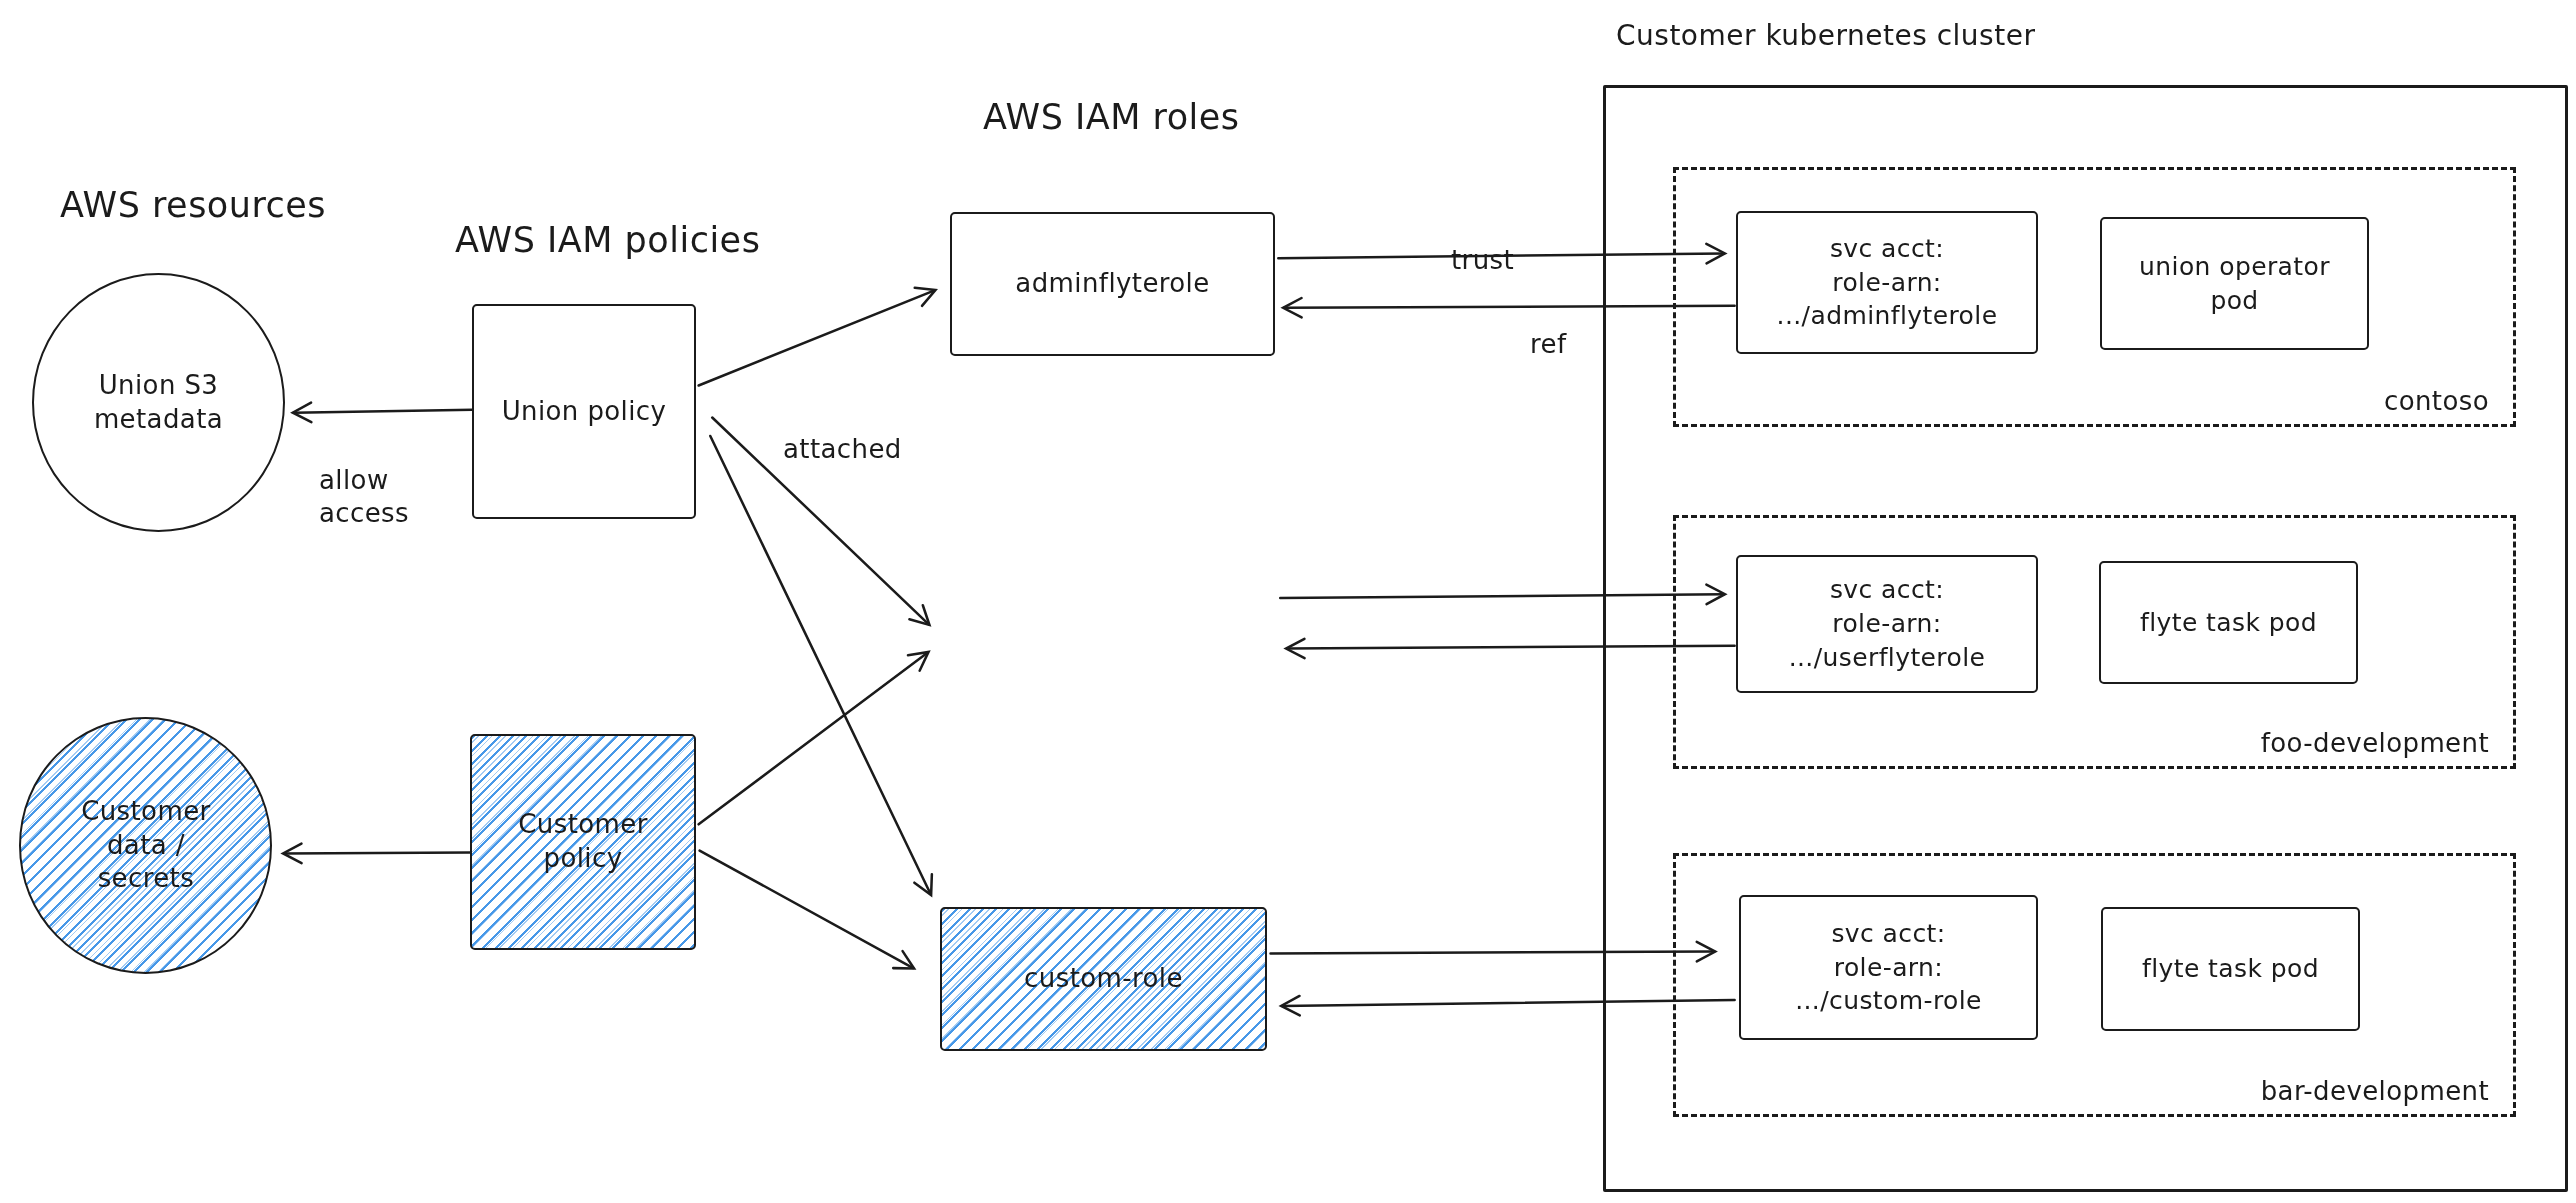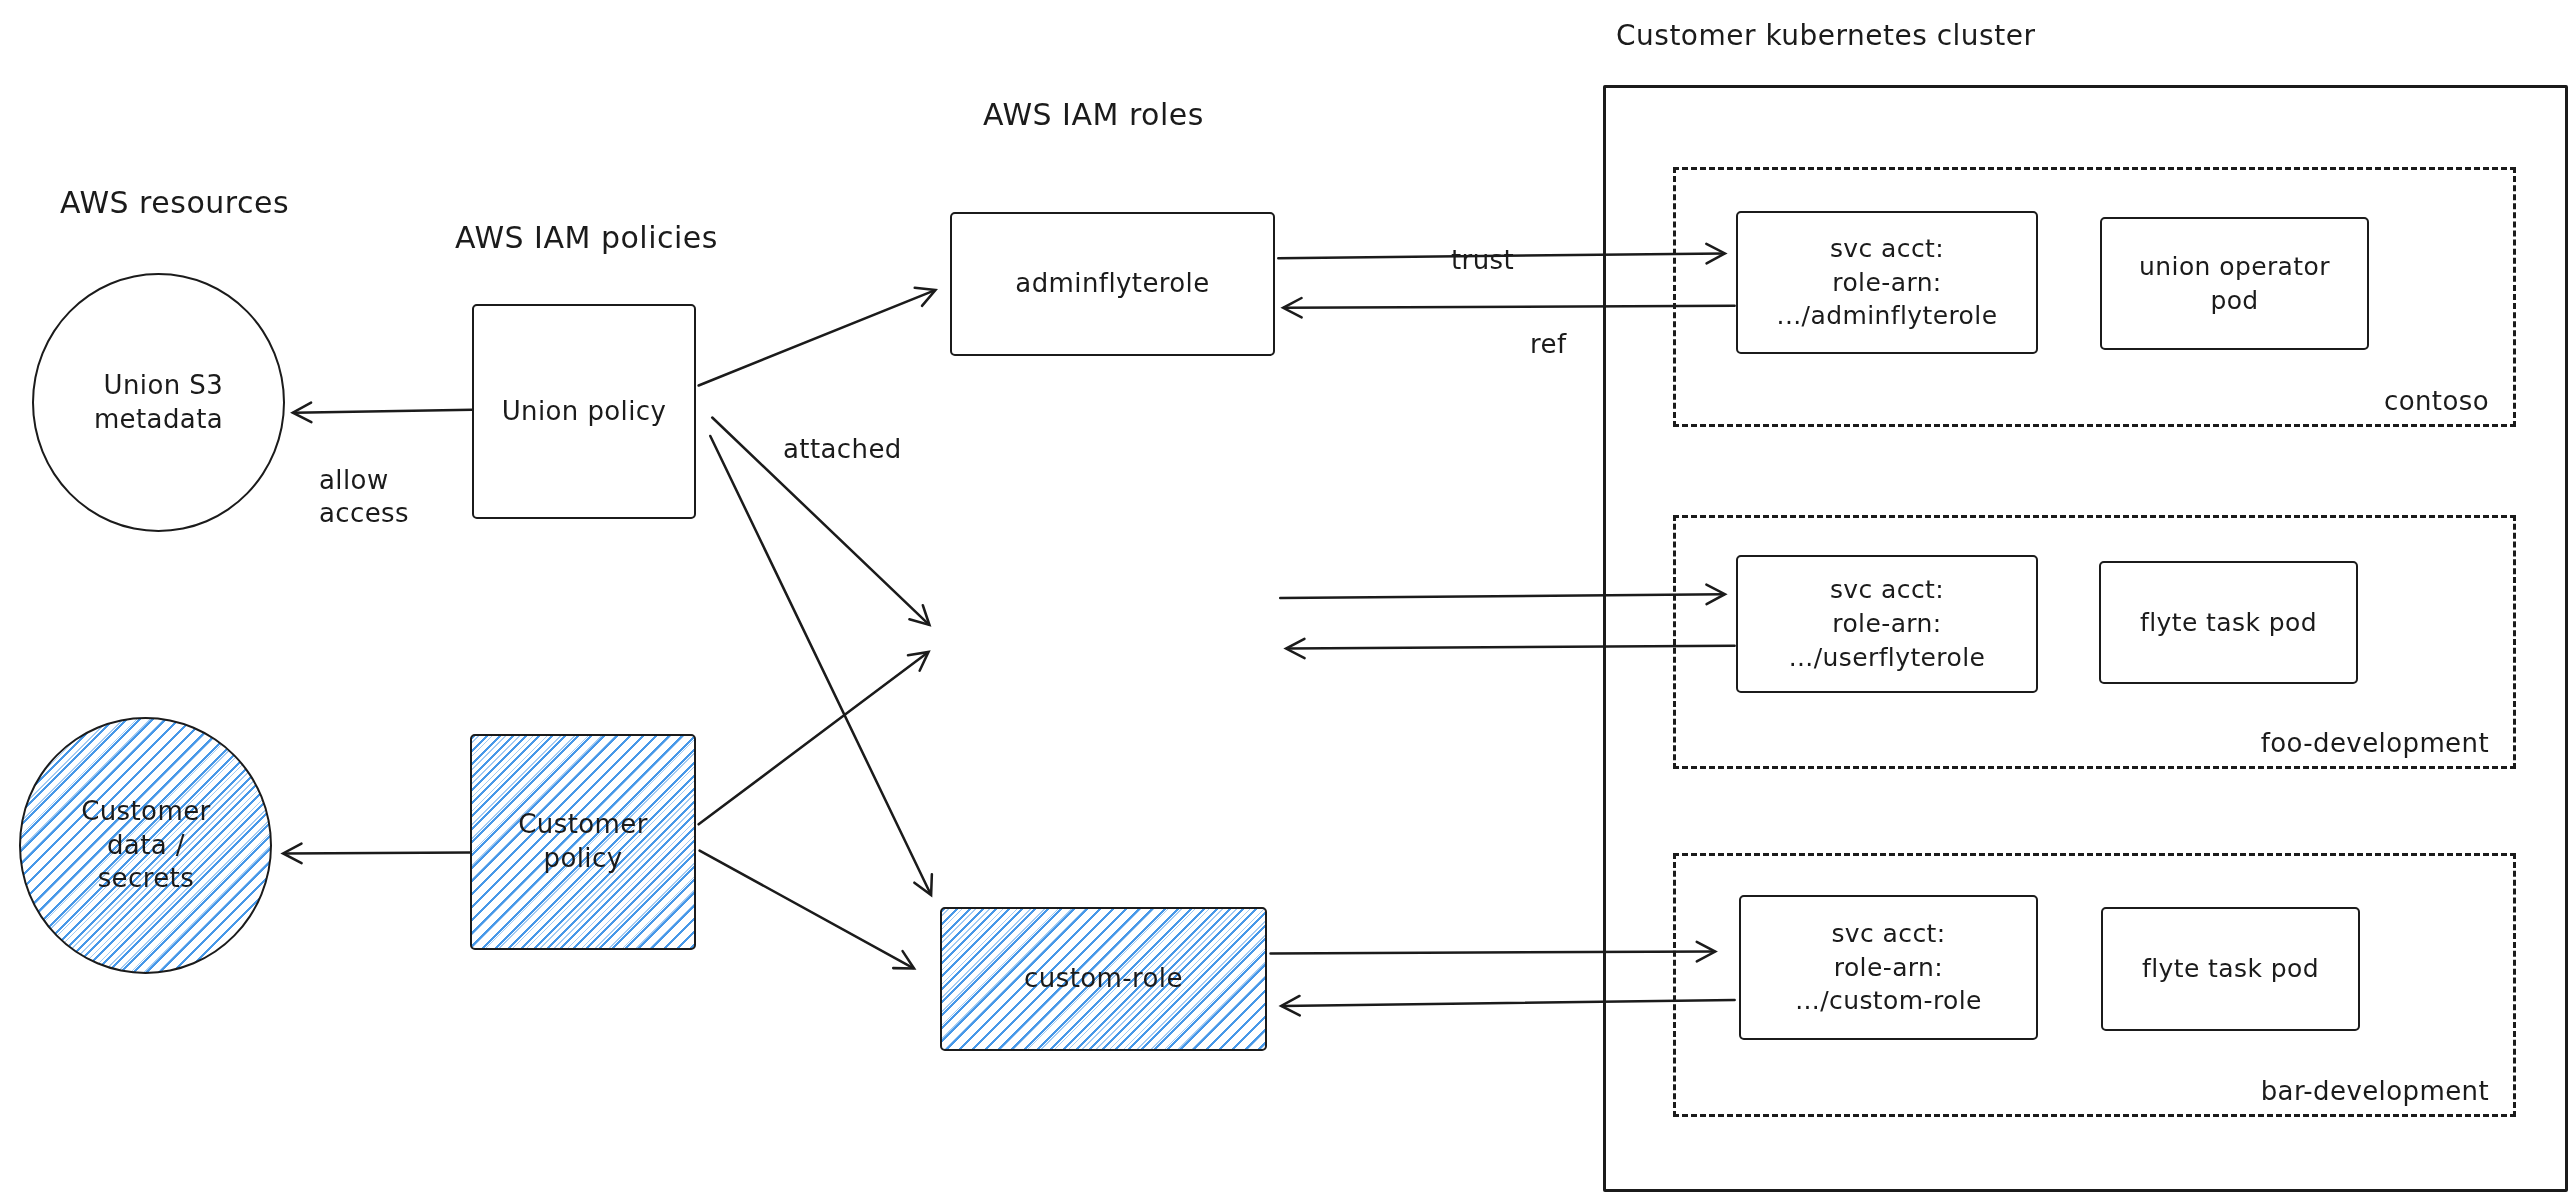--- a/index.html
+++ b/index.html
@@ -6,21 +6,21 @@
     --stroke:#1b1b1b;
     --hatch:#4798e8;
     --bg:#ffffff;
   }
   html,body{margin:0;padding:0;background:var(--bg);}
   #canvas{
     position:relative;width:2576px;height:1203px;background:var(--bg);
     font-family:"DejaVu Sans",sans-serif;color:var(--stroke);overflow:hidden;
   }
   .title{
-    position:absolute;font-size:30px;letter-spacing:0.5px;white-space:nowrap;
+    position:absolute;font-size:35px;letter-spacing:0.5px;white-space:nowrap;
   }
   .node{
     position:absolute;border:2.5px solid var(--stroke);background:#fff;
     display:flex;align-items:center;justify-content:center;text-align:center;
     border-radius:4.9px;box-sizing:border-box;
   }
   .ellipse{border-radius:50%;}
   .hatch{
     background-color:#fff;
     background-image:
@@ -49,21 +49,21 @@
 </head>
 <body>
 
 <div id="canvas">
 
   <div class="title" style="left:60px;top:185px;">AWS resources</div>
   <div class="title" style="left:455px;top:220px;">AWS IAM policies</div>
   <div class="title" style="left:983px;top:97px;">AWS IAM roles</div>
   <div class="title" style="left:1616px;top:19.4px;font-size:28px;">Customer kubernetes cluster</div>
 
-  <div class="node ellipse" style="left:32px;top:273px;width:253px;height:259px;text-align:right;">
+  <div class="node ellipse" style="left:32px;top:273px;width:253px;height:259px;">
     <span class="label">Union S3
 metadata</span>
   </div>
   <div class="node ellipse hatch" style="left:19.4px;top:717px;width:253px;height:257px;">
     <span class="label">Customer
 data /
 secrets</span>
   </div>
 
   <div class="node" style="left:472px;top:304px;width:224px;height:215px;">

